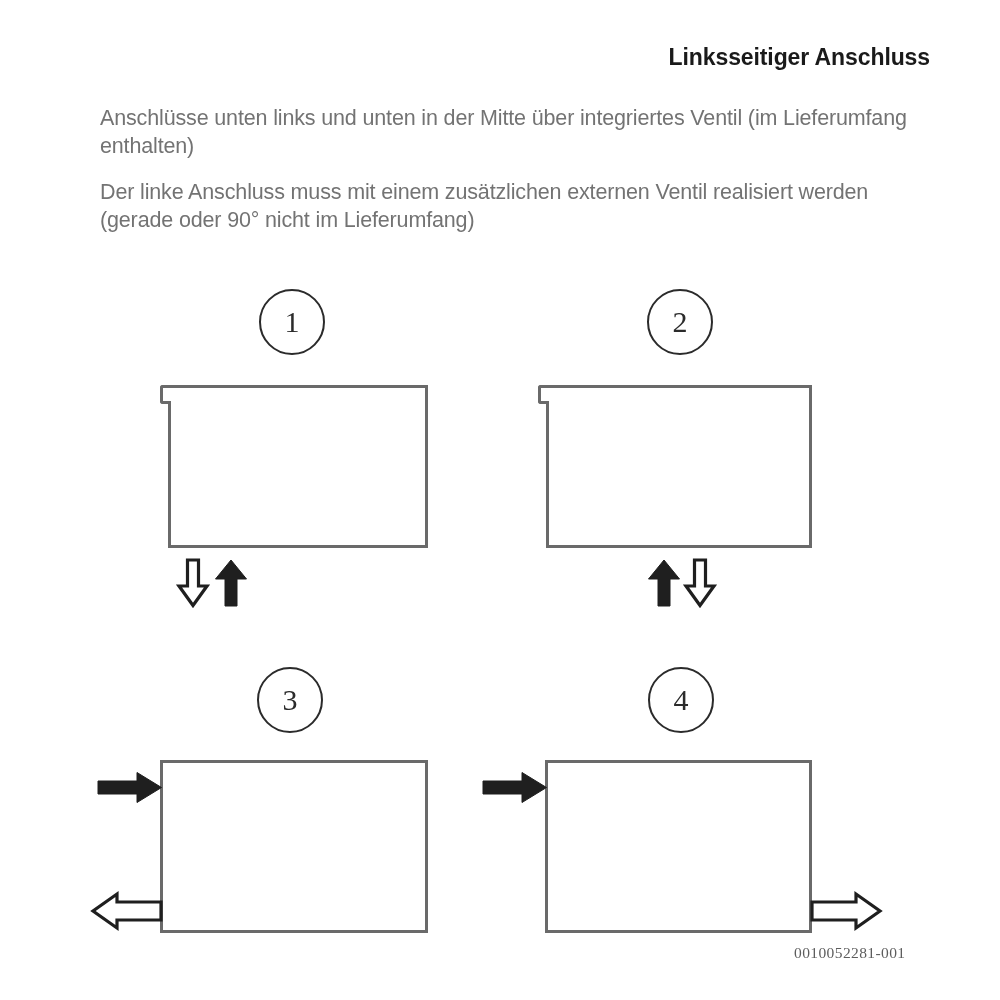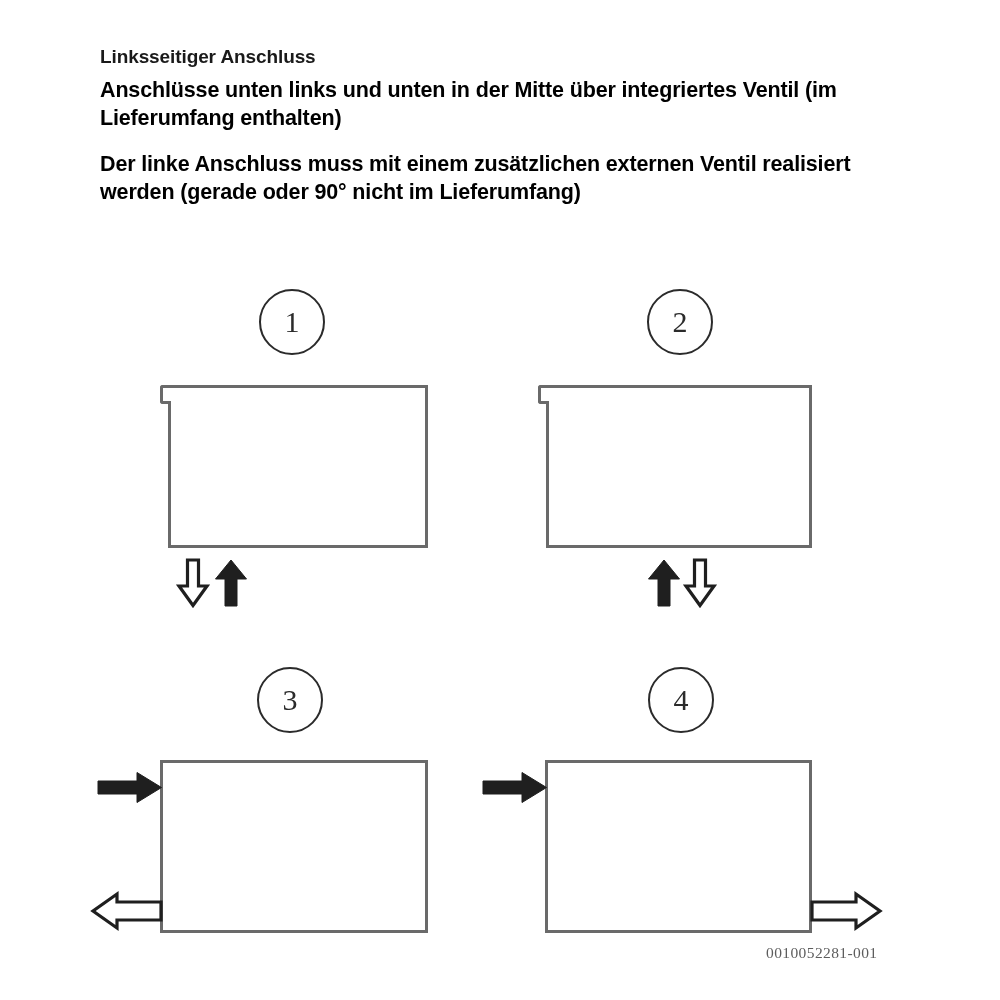--- a/index.html
+++ b/index.html
@@ -21,33 +21,34 @@
   }
 
   
   .text-block {
     position: absolute;
     left: 100px;
     top: 42px;
     width: 830px;
   }
   .doc-title {
-    font-size: 19px;
+    font-size: 23px;
     font-weight: bold;
     letter-spacing: -0.1px;
     line-height: 30px;
-    margin: 0 0 4px 0;
+    margin: 0 0 32px 0;
     color: #1a1a1a;
+    text-align: right;
   }
   .doc-para {
     font-size: 21.5px;
-    font-weight: bold;
+    font-weight: normal;
     line-height: 28px;
     margin: 0 0 18px 0;
-    color: #000000;
+    color: #737373;
     letter-spacing: -0.15px;
   }
   .doc-para:last-child { margin-bottom: 16px; }
 
   
   .figure {
     position: absolute;
   }
   .badge {
     position: absolute;
@@ -88,21 +89,21 @@
   }
 
   .arrow {
     position: absolute;
   }
   .arrow svg { display: block; overflow: visible; }
 
   
   .ref-code {
     position: absolute;
-    left: 766px;
+    left: 794px;
     top: 944px;
     font-size: 15.5px;
     letter-spacing: 0.4px;
     color: #5d5d5d;
     font-family: "Liberation Serif", serif;
     white-space: nowrap;
   }
 </style>
 </head>
 <body>

